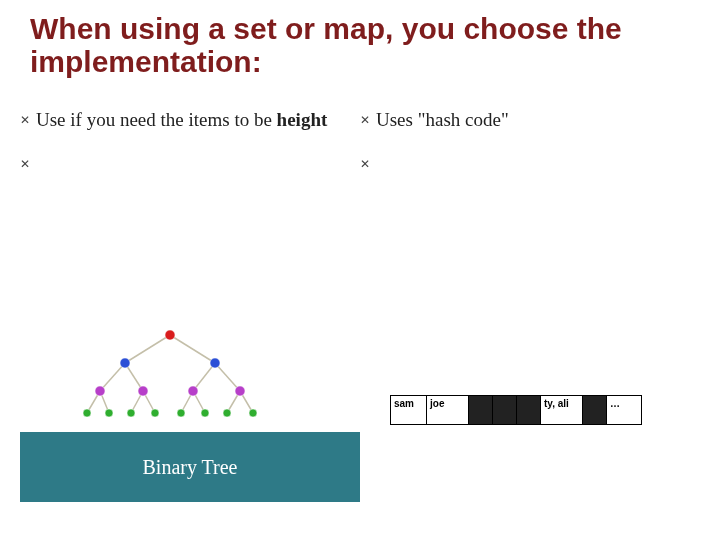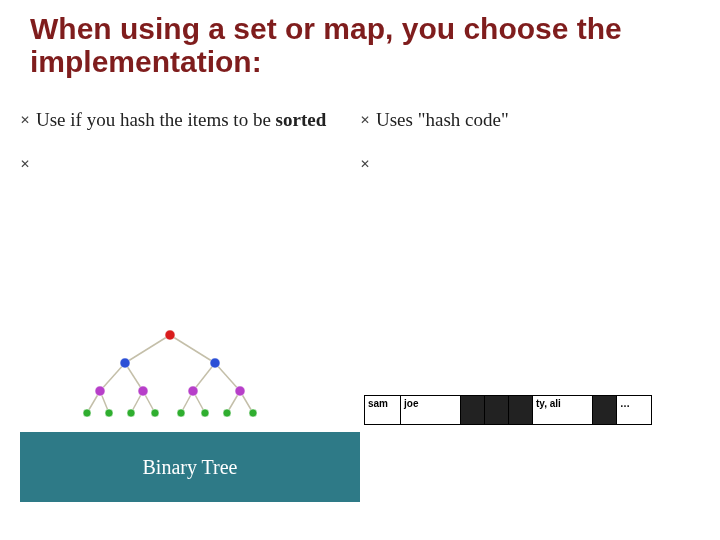--- a/index.html
+++ b/index.html
@@ -53,21 +53,21 @@
     position: absolute;
     left: 75px;
     top: 325px;
     width: 190px;
     height: 95px;
   }
   .tree line { stroke: #c4bfa9; stroke-width: 1.5; }
   .node { stroke: #fff; stroke-width: 0.5; }
   .hashtable {
     position: absolute;
-    left: 364px;
+    left: 390px;
     top: 395px;
     width: 300px;
     height: 30px;
     display: flex;
   }
   .cell {
     border-left: 1px solid #000;
     border-top: 1px solid #000;
     border-bottom: 1px solid #000;
     height: 30px;
@@ -76,21 +76,21 @@
     justify-content: flex-start;
     padding: 2px 3px;
     font-size: 10px;
     font-family: Verdana, Arial, sans-serif;
     font-weight: 700;
     color: #000;
     background: #fff;
     line-height: 1.1;
   }
   .cell.w1 { width: 36px; }
-  .cell.w2 { width: 60px; }
+  .cell.w2 { width: 42px; }
   .cell.ws { width: 24px; }
   .cell.dark { background: #222; }
   .cell:last-child { border-right: 1px solid #000; }
   .label-row {
     position: absolute;
     left: 20px;
     top: 432px;
     width: 680px;
     height: 70px;
     display: flex;
@@ -110,21 +110,21 @@
 </head>
 <body>
 
 <div class="title">When using a set or map, you choose the implementation:</div>
 
 <div class="columns">
   <div class="col">
     <div class="bullet-item">
       <span class="bullet-marker">✕</span>
       <span>
-        <span>Use if you hash the items to be </span><span class="bold">sorted</span>
+        <span>Use if you need the items to be </span><span class="bold">height</span>
       </span>
     </div>
     <div class="bullet-item">
       <span class="bullet-marker">✕</span>
     </div>
   </div>
   <div class="col">
     <div class="bullet-item">
       <span class="bullet-marker">✕</span>
       <span>Uses "hash code"</span>

